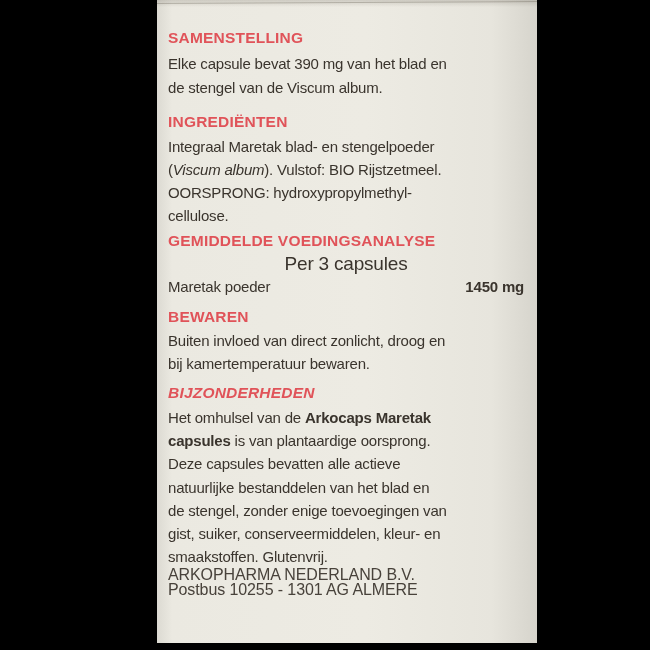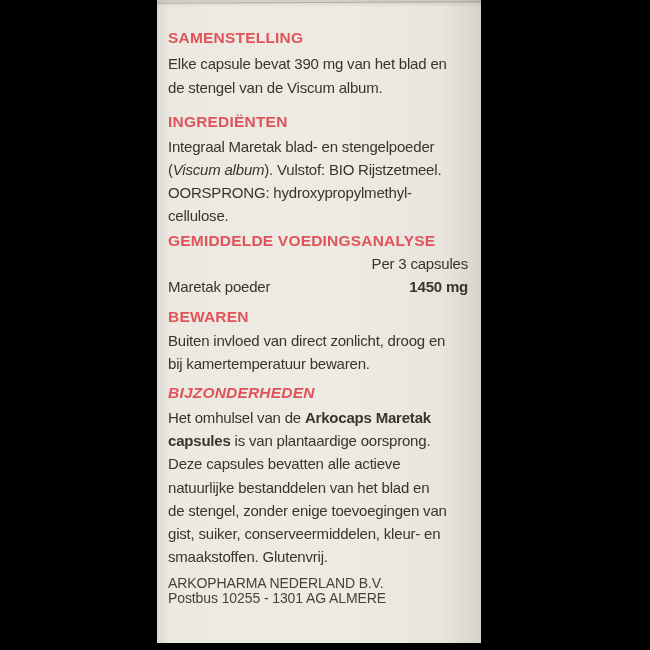--- a/index.html
+++ b/index.html
@@ -7,21 +7,21 @@
     width: 650px; height: 650px;
     background: #000;
     overflow: hidden;
     font-family: "Liberation Sans", sans-serif;
   }
   .stage { position: relative; width: 650px; height: 650px; background: #000; }
 
   .panel {
     position: absolute;
     left: 157px; top: 0;
-    width: 324px; height: 643px;
+    width: 380px; height: 643px;
     background:
       linear-gradient(to bottom, rgba(70,62,50,0.18) 0px, rgba(70,62,50,0.0) 7px),
       linear-gradient(to right, #dcdad2 0%, #ebe9e1 4%, #edebe3 55%, #e7e5dd 88%, #d6d4cc 100%);
   }
   .panel::before {
     content: "";
     position: absolute; left: 0; right: 0; top: 2px; height: 1px;
     background: rgba(90,82,70,0.30);
     transform: rotate(-0.3deg);
   }
@@ -49,43 +49,43 @@
   .s1 h2 { margin-top: 28px; }
   .s1 .body { margin-top: 5px; }
   .s1 .line { line-height: 23.5px; }
 
   .s2 h2 { margin-top: 13px; }
   .s2 .body { margin-top: 4px; }
 
   .s3 h2 { margin-top: 4px; }
   .per-row {
     margin-top: 3px;
-    font-size: 15px; line-height: 22px; letter-spacing: -0.2px;
-    text-align: right;
+    font-size: 19px; line-height: 22px; letter-spacing: -0.2px;
+    text-align: center;
   }
   .nutrient-row {
     display: flex; justify-content: space-between;
     font-size: 15px; line-height: 23px; letter-spacing: -0.2px;
   }
   .nutrient-row .val { font-weight: bold; }
 
   .s4 h2 { margin-top: 9px; }
   .s4 .body { margin-top: 3px; }
 
   .s5 h2 { margin-top: 8px; font-style: italic; }
   .s5 .body { margin-top: 4px; }
   .s5 .line { line-height: 23.2px; }
 
   .it { font-style: italic; }
   b { font-weight: bold; }
 
   .footer {
-    margin-top: 8px;
+    margin-top: 0;
     color: #48423b;
-    font-size: 14px;
+    font-size: 16px;
     line-height: 14.5px;
     letter-spacing: -0.1px;
     white-space: nowrap;
   }
 </style>
 </head>
 <body>
 
 <div class="stage">
   <div class="panel">

